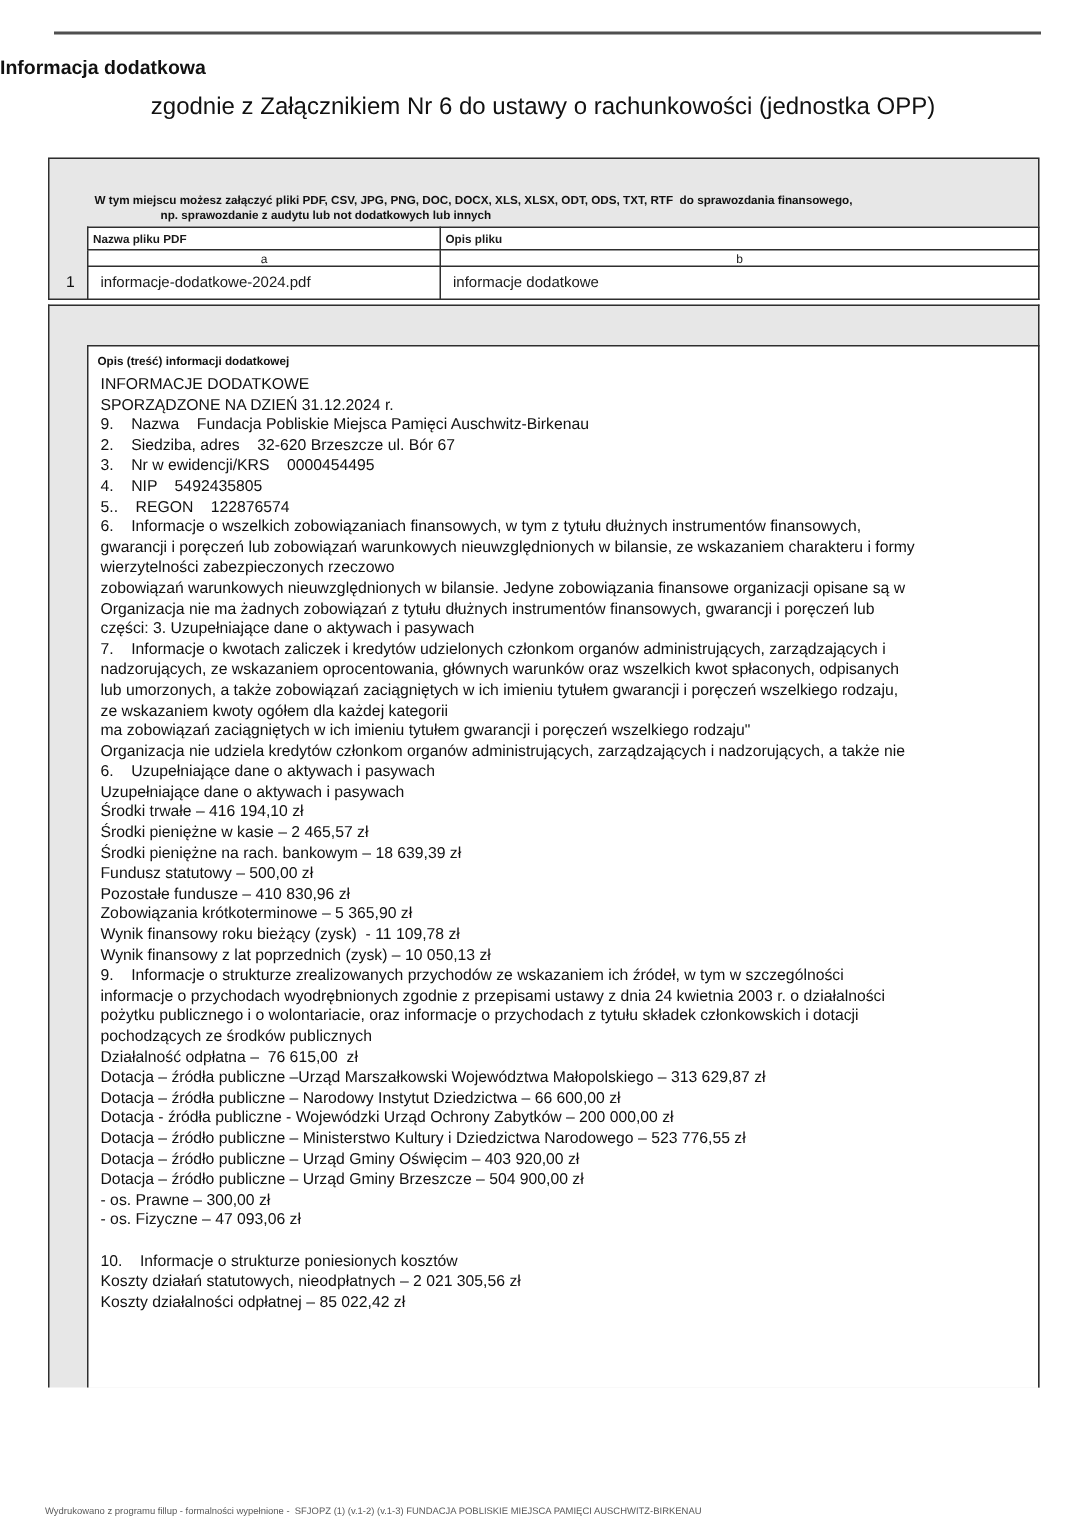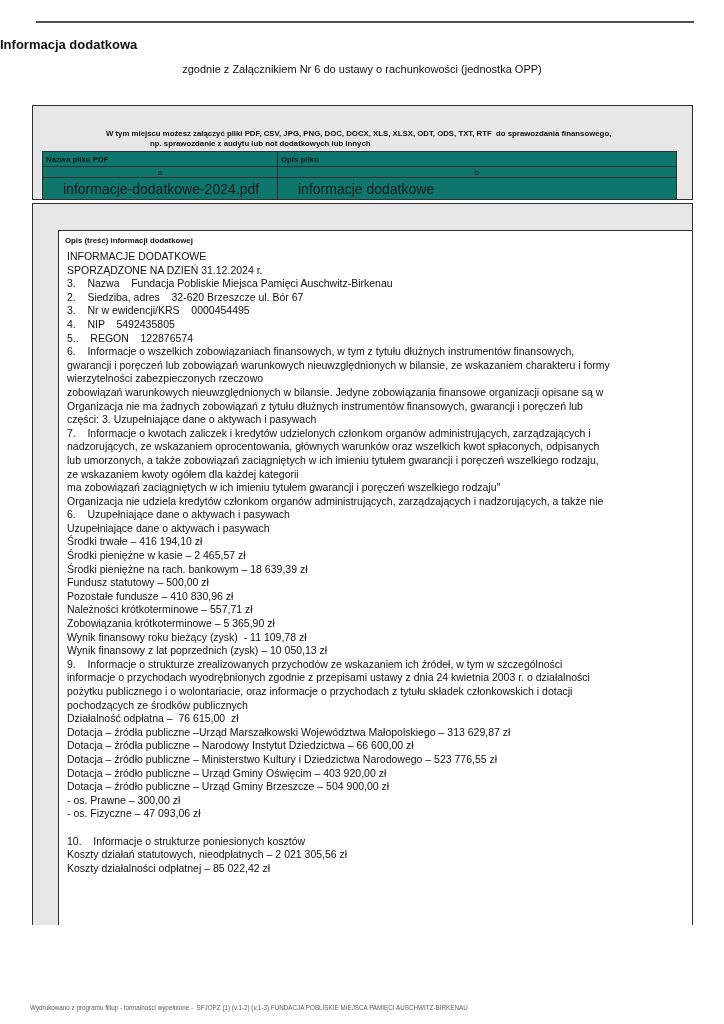--- a/index.html
+++ b/index.html
@@ -13,48 +13,48 @@
   .top-rule {
     position: absolute; left: 36px; top: 21px; width: 658px; height: 2px;
     background: #4f4f4f;
   }
   .title {
     position: absolute; left: 0; top: 37px; width: 724px;
     text-align: left; font-size: 13px; font-weight: bold; color: #111;
   }
   .subtitle {
     position: absolute; left: 0; top: 63px; width: 724px;
-    text-align: center; font-size: 11px; color: #111;
+    text-align: center; font-size: 16px; color: #111;
   }
   .box {
     position: absolute; left: 32px; width: 661px;
     background: #e7e7e7; border: 1px solid #2e2e2e;
   }
   .attach-box { top: 105px; height: 95px; }
   .desc-box { top: 203px; height: 722px; border-bottom: none; }
   .instr {
     position: absolute; left: 30px; font-size: 7.8px; font-weight: bold;
-    color: #111; white-space: pre; margin-left: 43px;
+    color: #111; white-space: pre;
   }
   .instr.l1 { top: 23px; }
   .instr.l2 { top: 33px; padding-left: 44px; }
   .row-no {
     position: absolute; left: 6px; top: 76px; width: 16px;
     font-size: 10.5px; text-align: center; color: #111;
   }
   .attach-table {
-    position: absolute; left: 9px; right: -1px; top: 45px;
-    border-collapse: collapse; background: #0f766e; width: calc(100% - 24px);
+    position: absolute; left: 25px; right: -1px; top: 45px;
+    border-collapse: collapse; background: #ffffff; width: calc(100% - 24px);
     table-layout: fixed;
   }
   .attach-table td { border: 1px solid #2e2e2e; vertical-align: middle; overflow: hidden; }
   .attach-table .c1 { width: 235px; }
   .attach-table tr.head td { height: 15px; font-size: 7.8px; font-weight: bold; padding-left: 3px; }
   .attach-table tr.sub td { height: 11px; font-size: 8px; text-align: center; }
-  .attach-table tr.data td { height: 22px; font-size: 14px; padding-left: 20px; }
+  .attach-table tr.data td { height: 22px; font-size: 10px; padding-left: 8px; }
   .inner {
     position: absolute; left: 25px; top: 26px; right: -1px; bottom: 0;
     background: #ffffff; border: 1px solid #2e2e2e; border-bottom: none;
   }
   .desc-label {
     position: absolute; left: 6px; top: 5px;
     font-size: 7.8px; font-weight: bold; color: #111;
   }
   .content { position: absolute; left: 8px; top: 19px; right: 4px; }
   .content .line {
@@ -95,21 +95,21 @@
   </tbody>
     </table>
 </section>
 
 <section class="box desc-box">
   <div class="inner">
     <div class="desc-label">Opis (treść) informacji dodatkowej</div>
     <div class="content">
         <div class="line">INFORMACJE DODATKOWE</div>
         <div class="line">SPORZĄDZONE NA DZIEŃ 31.12.2024 r.</div>
-        <div class="line">3.    Nazwa    Fundacja Pobliskie Miejsca Pamięci Auschwitz-Birkenau</div>
+        <div class="line">9.    Nazwa    Fundacja Pobliskie Miejsca Pamięci Auschwitz-Birkenau</div>
         <div class="line">2.    Siedziba, adres    32-620 Brzeszcze ul. Bór 67</div>
         <div class="line">3.    Nr w ewidencji/KRS    0000454495</div>
         <div class="line">4.    NIP    5492435805</div>
         <div class="line">5..    REGON    122876574</div>
         <div class="line">6.    Informacje o wszelkich zobowiązaniach finansowych, w tym z tytułu dłużnych instrumentów finansowych,</div>
         <div class="line">gwarancji i poręczeń lub zobowiązań warunkowych nieuwzględnionych w bilansie, ze wskazaniem charakteru i formy</div>
         <div class="line">wierzytelności zabezpieczonych rzeczowo</div>
         <div class="line">zobowiązań warunkowych nieuwzględnionych w bilansie. Jedyne zobowiązania finansowe organizacji opisane są w</div>
         <div class="line">Organizacja nie ma żadnych zobowiązań z tytułu dłużnych instrumentów finansowych, gwarancji i poręczeń lub</div>
         <div class="line">części: 3. Uzupełniające dane o aktywach i pasywach</div>
@@ -119,31 +119,31 @@
         <div class="line">ze wskazaniem kwoty ogółem dla każdej kategorii</div>
         <div class="line">ma zobowiązań zaciągniętych w ich imieniu tytułem gwarancji i poręczeń wszelkiego rodzaju"</div>
         <div class="line">Organizacja nie udziela kredytów członkom organów administrujących, zarządzających i nadzorujących, a także nie</div>
         <div class="line">6.    Uzupełniające dane o aktywach i pasywach</div>
         <div class="line">Uzupełniające dane o aktywach i pasywach</div>
         <div class="line">Środki trwałe – 416 194,10 zł</div>
         <div class="line">Środki pieniężne w kasie – 2 465,57 zł</div>
         <div class="line">Środki pieniężne na rach. bankowym – 18 639,39 zł</div>
         <div class="line">Fundusz statutowy – 500,00 zł</div>
         <div class="line">Pozostałe fundusze – 410 830,96 zł</div>
-        <div class="line">Należności krótkoterminowe – 557,71 zł</div>
         <div class="line">Zobowiązania krótkoterminowe – 5 365,90 zł</div>
         <div class="line">Wynik finansowy roku bieżący (zysk)  - 11 109,78 zł</div>
         <div class="line">Wynik finansowy z lat poprzednich (zysk) – 10 050,13 zł</div>
         <div class="line">9.    Informacje o strukturze zrealizowanych przychodów ze wskazaniem ich źródeł, w tym w szczególności</div>
         <div class="line">informacje o przychodach wyodrębnionych zgodnie z przepisami ustawy z dnia 24 kwietnia 2003 r. o działalności</div>
         <div class="line">pożytku publicznego i o wolontariacie, oraz informacje o przychodach z tytułu składek członkowskich i dotacji</div>
         <div class="line">pochodzących ze środków publicznych</div>
         <div class="line">Działalność odpłatna –  76 615,00  zł</div>
         <div class="line">Dotacja – źródła publiczne –Urząd Marszałkowski Województwa Małopolskiego – 313 629,87 zł</div>
         <div class="line">Dotacja – źródła publiczne – Narodowy Instytut Dziedzictwa – 66 600,00 zł</div>
+        <div class="line">Dotacja - źródła publiczne - Wojewódzki Urząd Ochrony Zabytków – 200 000,00 zł</div>
         <div class="line">Dotacja – źródło publiczne – Ministerstwo Kultury i Dziedzictwa Narodowego – 523 776,55 zł</div>
         <div class="line">Dotacja – źródło publiczne – Urząd Gminy Oświęcim – 403 920,00 zł</div>
         <div class="line">Dotacja – źródło publiczne – Urząd Gminy Brzeszcze – 504 900,00 zł</div>
         <div class="line">- os. Prawne – 300,00 zł</div>
         <div class="line">- os. Fizyczne – 47 093,06 zł</div>
         <div class="line">&nbsp;</div>
         <div class="line">10.    Informacje o strukturze poniesionych kosztów</div>
         <div class="line">Koszty działań statutowych, nieodpłatnych – 2 021 305,56 zł</div>
         <div class="line">Koszty działalności odpłatnej – 85 022,42 zł</div>
       </div>

